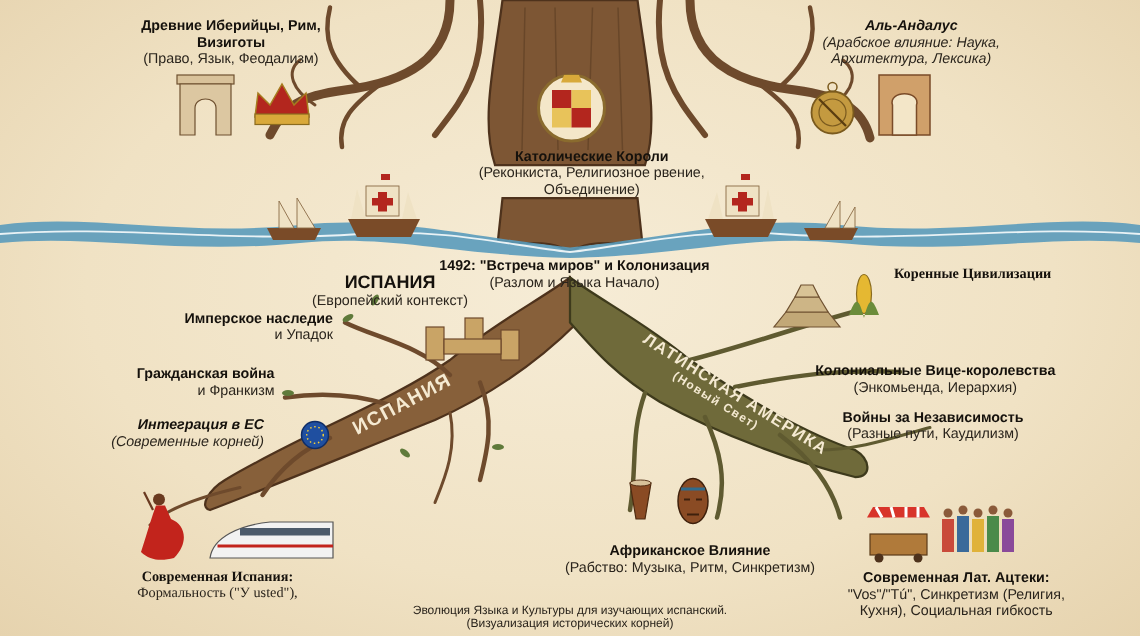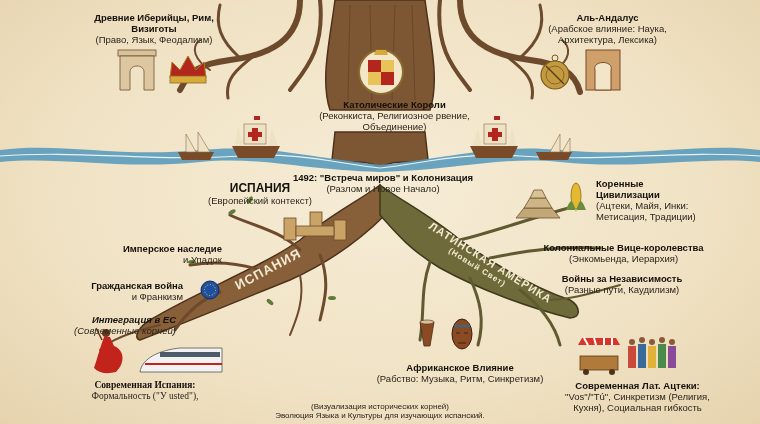--- a/index.html
+++ b/index.html
@@ -1,21 +1,21 @@
 <!DOCTYPE html>
 <html><head>
 <meta charset="utf-8">
 <style>
   html,body{margin:0;padding:0;}
   body{width:760px;height:424px;overflow:hidden;position:relative;
     background:radial-gradient(ellipse at 50% 45%,#f6ecd6 0%,#f0e2c4 60%,#e6d3ae 100%);
     font-family:"Liberation Sans",sans-serif;color:#1d1a16;}
   .lbl{position:absolute;font-size:9.5px;line-height:11px;color:#2a241c;}
   .lbl b{display:block;font-weight:700;color:#15110c;}
-  .c{text-align:center;}.r{text-align:right;margin-top:36px;}.l{text-align:left;}
+  .c{text-align:center;}.r{text-align:right;}.l{text-align:left;}
   svg.scene{position:absolute;left:0;top:0;}
   .foot{position:absolute;left:270px;top:402px;width:220px;text-align:center;font-size:8px;line-height:9px;color:#2a241c;}
   .branchtxt{font-family:"Liberation Sans",sans-serif;font-weight:700;fill:#f5ead2;letter-spacing:1px;}
 </style>
 </head>
 <body>
 
 <svg class="scene" width="760" height="424" viewBox="0 0 760 424">
 
   <g fill="none" stroke="#6e4a2c" stroke-linecap="round">
@@ -196,31 +196,31 @@
     <rect x="648" y="346" width="8" height="22" fill="#e0b23a"></rect>
       <rect x="658" y="344" width="8" height="24" fill="#4a8a4a"></rect>
     <rect x="668" y="346" width="8" height="22" fill="#8a4a9a"></rect>
   </g>
 </svg>
 
 <div class="lbl c" style="left:84px;top:12px;width:140px;">
   <b>Древние Иберийцы, Рим, Визиготы</b>
   <span>(Право, Язык, Феодализм)</span>
 </div>
-<div class="lbl c" style="left:520px;top:12px;width:175px;">
+<div class="lbl c" style="left:520px;top:12px;width:175px;font-style:italic;">
   <b>Аль-Андалус</b>
   <span>(Арабское влияние: Наука, Архитектура, Лексика)</span>
 </div>
 <div class="lbl c" style="left:300px;top:99px;width:165px;margin-left:12px;">
   <b>Католические Короли</b>
   <span>(Реконкиста, Религиозное рвение, Объединение)</span>
 </div>
 <div class="lbl c" style="left:288px;top:172px;width:190px;">
   <b>1492: "Встреча миров" и Колонизация</b>
-  <span>(Разлом и Новое Начало)</span>
+  <span>(Разлом и Языка Начало)</span>
 </div>
 <div class="lbl c" style="left:190px;top:182px;width:140px;">
   <b style="font-size:12px;line-height:13px;">ИСПАНИЯ</b>
   <span>(Европейский контекст)</span>
 </div>
 <div class="lbl r" style="left:100px;top:207px;width:122px;">
   <b>Имперское наследие</b>
   <span>и Упадок</span>
 </div>
 <div class="lbl r" style="left:60px;top:244px;width:123px;">
@@ -228,37 +228,36 @@
   <span>и Франкизм</span>
 </div>
 <div class="lbl r" style="left:40px;top:278px;width:136px;font-style:italic;">
   <b>Интеграция в ЕС</b>
   <span>(Современные корней)</span>
 </div>
 <div class="lbl c" style="left:70px;top:380px;width:150px;font-family:Liberation Serif, serif;">
   <b>Современная Испания:</b>
   <div>Формальность ("У usted"),</div>
 </div>
-<div class="lbl l" style="left:596px;top:178px;width:110px;">
+<div class="lbl l" style="left:596px;top:178px;width:110px;font-family:Liberation Serif, serif;">
   <b>Коренные Цивилизации</b>
-  <span>(Ацтеки, Майя, Инки: Метисация, Традиции)</span>
 </div>
 <div class="lbl c" style="left:536px;top:242px;width:175px;">
   <b>Колониальные Вице-королевства</b>
   <span>(Энкомьенда, Иерархия)</span>
 </div>
 <div class="lbl c" style="left:552px;top:273px;width:140px;">
   <b>Войны за Независимость</b>
   <span>(Разные пути, Каудилизм)</span>
 </div>
 <div class="lbl c" style="left:370px;top:362px;width:180px;">
   <b>Африканское Влияние</b>
   <span>(Рабство: Музыка, Ритм, Синкретизм)</span>
 </div>
 <div class="lbl c" style="left:555px;top:380px;width:165px;">
   <b>Современная Лат. Ацтеки:</b>
   <div>"Vos"/"Tú", Синкретизм (Религия,</div>
   <div>Кухня), Социальная гибкость</div>
 </div>
 <div class="foot">
+  <div>Эволюция Языка и Культуры для изучающих испанский.</div>
   <div>(Визуализация исторических корней)</div>
-  <div>Эволюция Языка и Культуры для изучающих испанский.</div>
 </div>
 
 </body></html>

